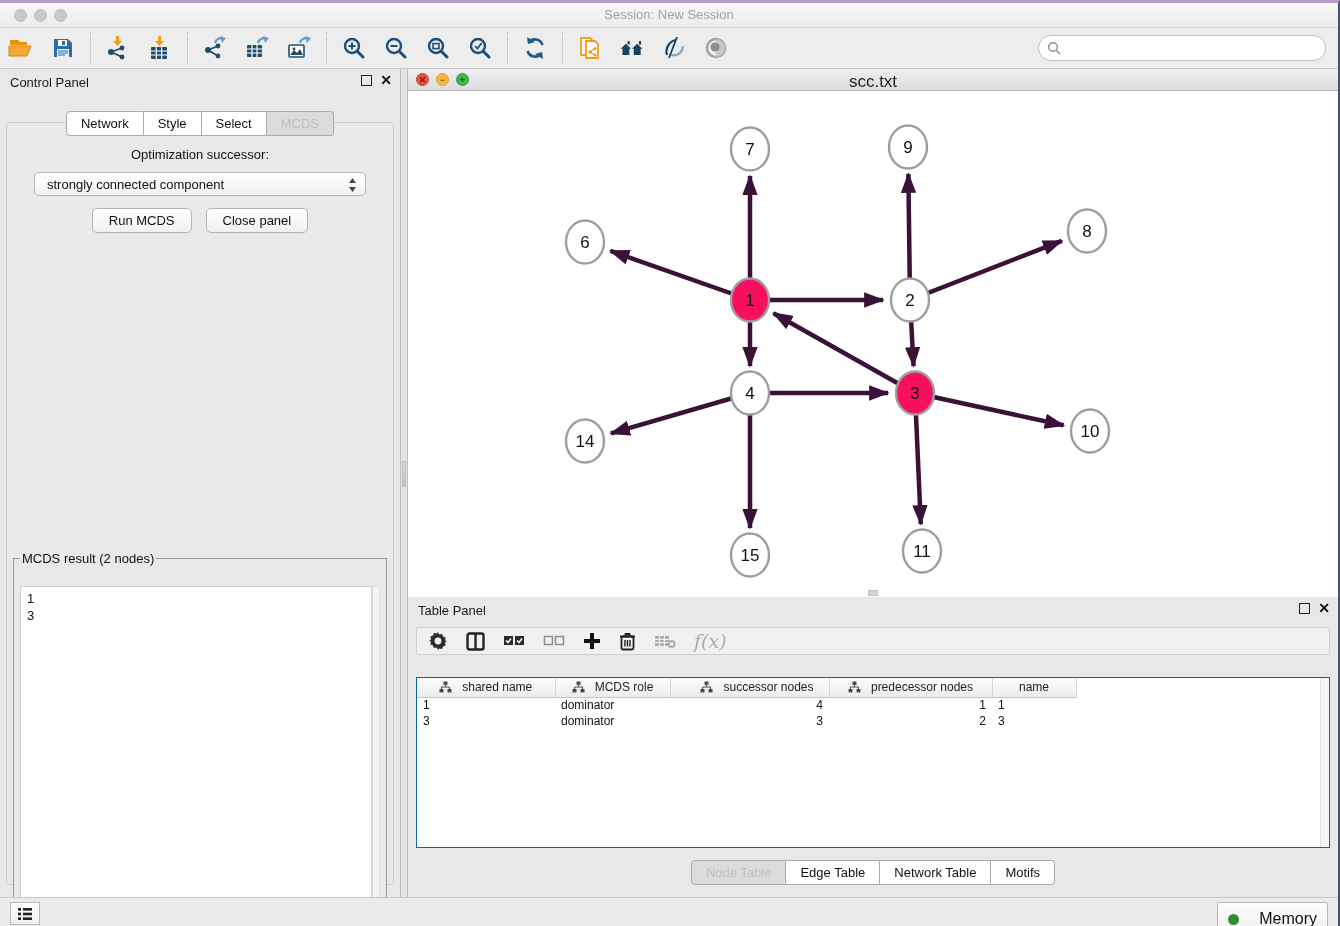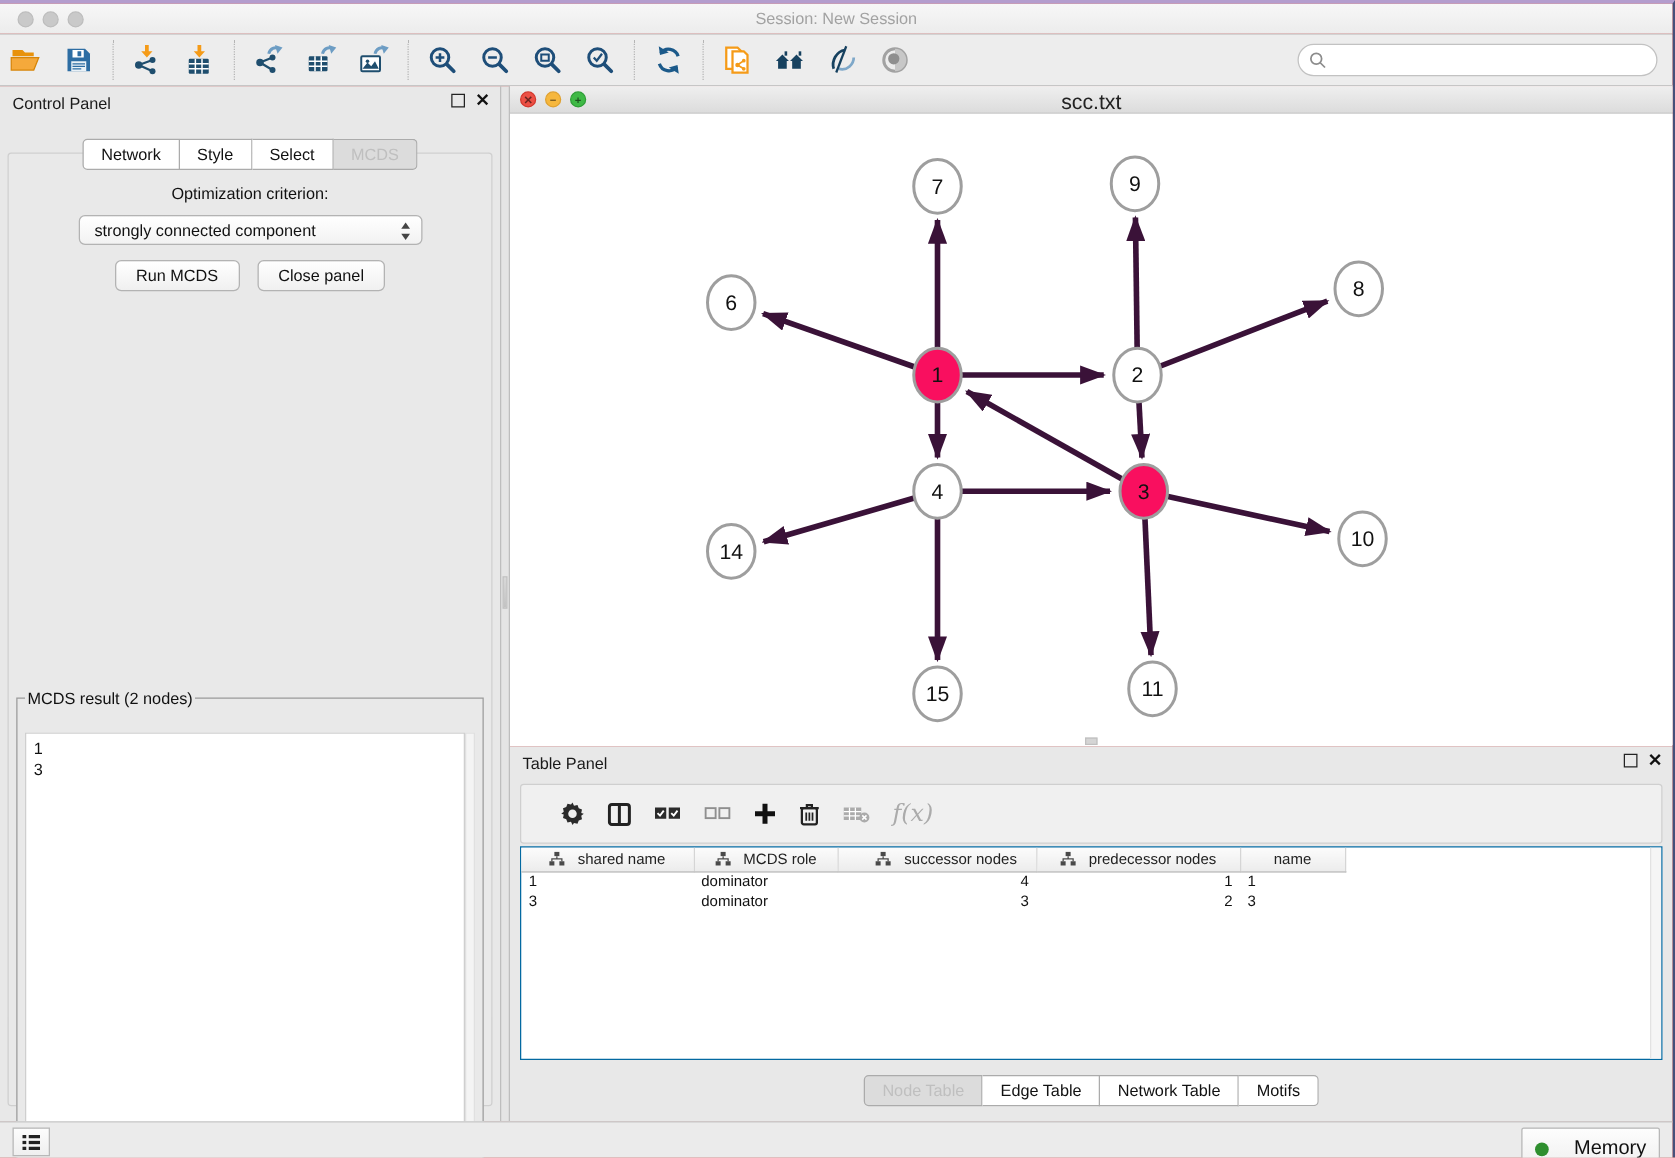--- a/index.html
+++ b/index.html
@@ -27,21 +27,21 @@
   .ph-icons { position:absolute; right:8px; top:4px; display:flex; gap:8px; }
   .ph-float { width:11px; height:11px; border:1.5px solid #222; display:inline-block; margin-top:2px; }
   .ph-close { font-size:14px; font-weight:bold; color:#111; line-height:14px; }
   .tabs-row { display:flex; justify-content:center; margin-top:16px; position:relative; z-index:2; }
   .tab { font-size:13px; padding:4px 14px; background:#fff; border:1px solid #ABABAB; border-left:none; color:#111; cursor:default; }
   .tab:first-child { border-left:1px solid #ABABAB; border-radius:4px 0 0 4px; }
   .tab:last-child { border-radius:0 4px 4px 0; }
   .tab.active { background:#DCDCDC; color:#BFBFBF; }
   .cp-body { position:absolute; left:6px; right:6px; top:53px; bottom:12px; background:#E9E9E9; border:1px solid #CFCFCF; border-radius:3px; }
   .opt-label { text-align:center; font-size:13px; color:#111; margin-top:24px; }
-  .combo { position:relative; margin:10px auto 0; width:275px; height:24px; background:linear-gradient(#FFFFFF,#F2F2F2); border:1px solid #B3B3B3; border-radius:5px; font-size:13px; display:flex; align-items:center; padding-left:12px; color:#111; }
+  .combo { position:relative; margin:10px auto 0; width:332px; height:24px; background:linear-gradient(#FFFFFF,#F2F2F2); border:1px solid #B3B3B3; border-radius:5px; font-size:13px; display:flex; align-items:center; padding-left:12px; color:#111; }
   .combo .arrows { position:absolute; right:8px; top:4px; }
   .cp-buttons { display:flex; justify-content:center; gap:14px; margin-top:12px; }
   .btn { background:linear-gradient(#FFFFFF,#F0F0F0); border:1px solid #B3B3B3; border-radius:5px; font-size:13px; padding:4px 16px; color:#111; }
   .resultset { position:absolute; left:6px; top:428px; width:374px; height:378px; border:1px solid #9A9A9A; background:#E9E9E9; }
   .resultset legend { font-size:13px; color:#111; margin-left:6px; padding:0 2px; }
   .result-area { position:absolute; left:6px; right:14px; top:20px; bottom:6px; background:#fff; border:1px solid #CFCFCF; }
   .result-area pre { font-family:"Liberation Sans",sans-serif; font-size:13px; color:#111; padding:3px 6px; line-height:17px; }
   .result-scroll { position:absolute; right:6px; top:20px; bottom:6px; width:8px; background:#F4F4F4; border:1px solid #E0E0E0; }
 
   
@@ -54,21 +54,21 @@
   .net-title { position:absolute; width:100%; text-align:center; top:3px; font-size:17px; color:#222; }
   .tl { position:absolute; top:4px; width:13px; height:13px; border-radius:50%; font-size:9px; line-height:12px; text-align:center; color:rgba(0,0,0,.55); font-weight:bold; }
   .tl-close { left:8px;  background:#EC5045; border:1px solid #D3382E; }
   .tl-min   { left:28px; background:#F6B73D; border:1px solid #DFA130; }
   .tl-zoom  { left:48px; background:#3FB946; border:1px solid #2F9E37; }
   .net-canvas { position:relative; width:930px; height:505px; background:#fff; }
   .net-grip { position:absolute; left:50%; bottom:0px; width:10px; height:6px; margin-left:-5px; background:#D5D5D5; border:1px solid #C0C0C0; }
 
   
   .table-panel { position:absolute; left:408px; top:594px; width:930px; height:300px; background:#E8E8E8; }
-  .tp-toolbar { position:absolute; left:8px; right:8px; top:30px; height:48px; background:#F0F0F0; border:1px solid #CFCFCF; border-radius:3px; display:flex; align-items:center; padding-left:22px; }
+  .tp-toolbar { position:absolute; left:8px; right:8px; top:30px; height:28px; background:#F0F0F0; border:1px solid #CFCFCF; border-radius:3px; display:flex; align-items:center; padding-left:2px; }
   .tp-tool { margin:0 9px; display:flex; align-items:center; }
   .fx { font-family:"DejaVu Serif", serif; font-style:italic; color:#ABABAB; font-size:19px; }
   .ttable { position:absolute; left:8px; right:8px; top:80px; bottom:49px; background:#fff; border:1px solid #0369a1; overflow:hidden; }
   table.grid { border-collapse:collapse; table-layout:fixed; }
   table.grid th { height:19px; background:linear-gradient(#FCFCFC,#ECECEC); border-right:1px solid #D5D5D5; border-bottom:1px solid #C6C6C6; font-size:12px; font-weight:normal; color:#222; text-align:center; white-space:nowrap; overflow:hidden; }
   table.grid th .hicon { display:inline-block; vertical-align:-2px; margin-right:10px; }
   table.grid td { height:16px; font-size:12px; color:#111; padding:0 6px; white-space:nowrap; }
   td.al{ text-align:left; } td.ar{ text-align:right; padding-right:14px; }
   .tscroll { position:absolute; right:0px; top:0; bottom:0; width:9px; background:#F5F5F5; border-left:1px solid #E2E2E2; }
   .tp-tabbar { position:absolute; left:0; right:0; bottom:12px; display:flex; justify-content:center; }
@@ -242,21 +242,21 @@
         <span class="ph-close">✕</span>
       </span>
     </div>
     <div class="tabs-row" id="cp-tabs">
         <div class="tab">Network</div>
         <div class="tab">Style</div>
         <div class="tab">Select</div>
         <div class="tab active">MCDS</div>
       </div>
     <div class="cp-body">
-      <div class="opt-label">Optimization criterion:</div>
+      <div class="opt-label">Optimization successor:</div>
       <div class="combo">
         <span>strongly connected component</span>
         <span class="arrows">
           <svg width="9" height="16" viewBox="0 0 9 16">
               <path d="M4.5 1L8 6H1z" fill="#444"></path>
               <path d="M4.5 15L1 10h7z" fill="#444"></path>
             </svg>
         </span>
       </div>
       <div class="cp-buttons">

